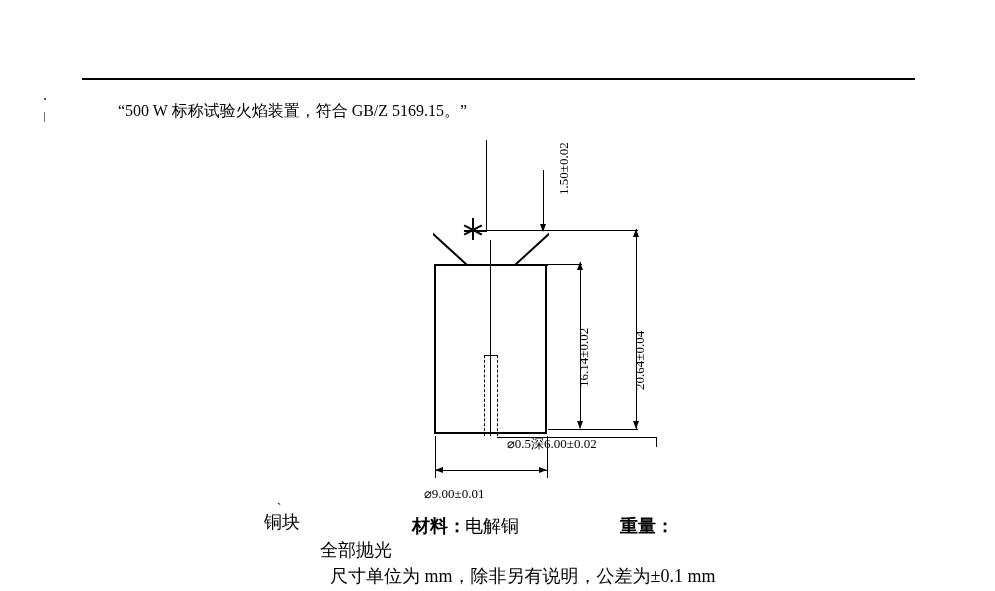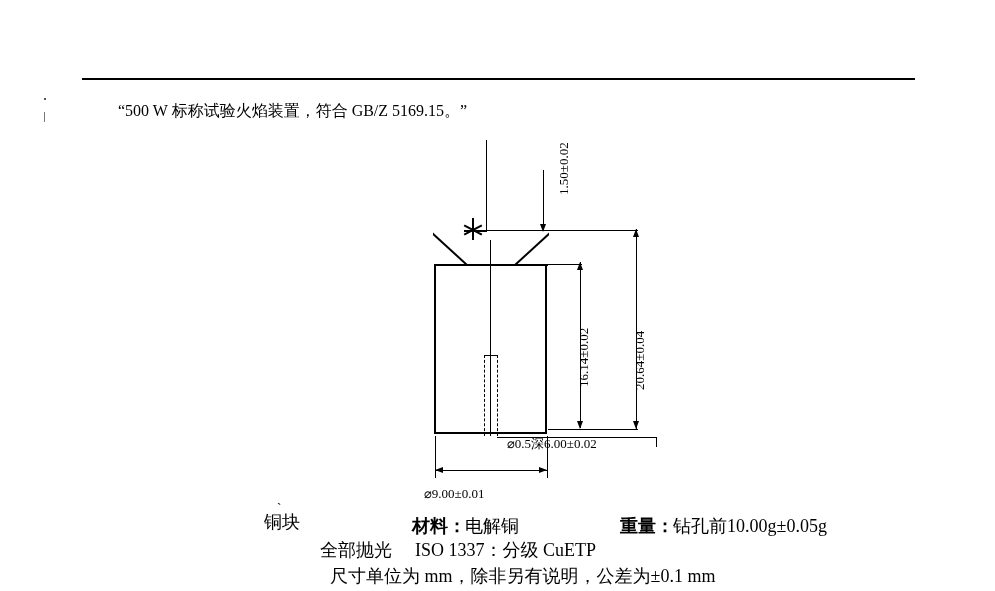--- a/index.html
+++ b/index.html
@@ -286,21 +286,19 @@
     <div class="dim-label" style="left:164px; top:346px;">
       <span>⌀</span><span>9.00±0.01</span>
     </div>
   </div>
 
   <div class="cap" style="left:277px; top:500px; font-size:13px;">`</div>
 
   <div class="cap cap-bold" style="left:412px; top:514px;">材料：</div>
   <div class="cap" style="left:465px; top:514px;">电解铜</div>
   <div class="cap cap-bold" style="left:620px; top:514px;">重量：</div>
-  <div class="cap" style="left:673px; top:514px;">钻孔前10.00g±0.05g</div>
 
   <div class="cap" style="left:264px; top:510px;">铜块</div>
   <div class="cap" style="left:320px; top:538px;font-family:Liberation Serif, serif;">全部抛光</div>
-  <div class="cap" style="left:415px; top:538px;">ISO 1337：分级 CuETP</div>
 
   <div class="cap" style="left:330px; top:564px;">尺寸单位为 mm，除非另有说明，公差为±0.1 mm</div>
 
 </div>
 
 </body></html>

